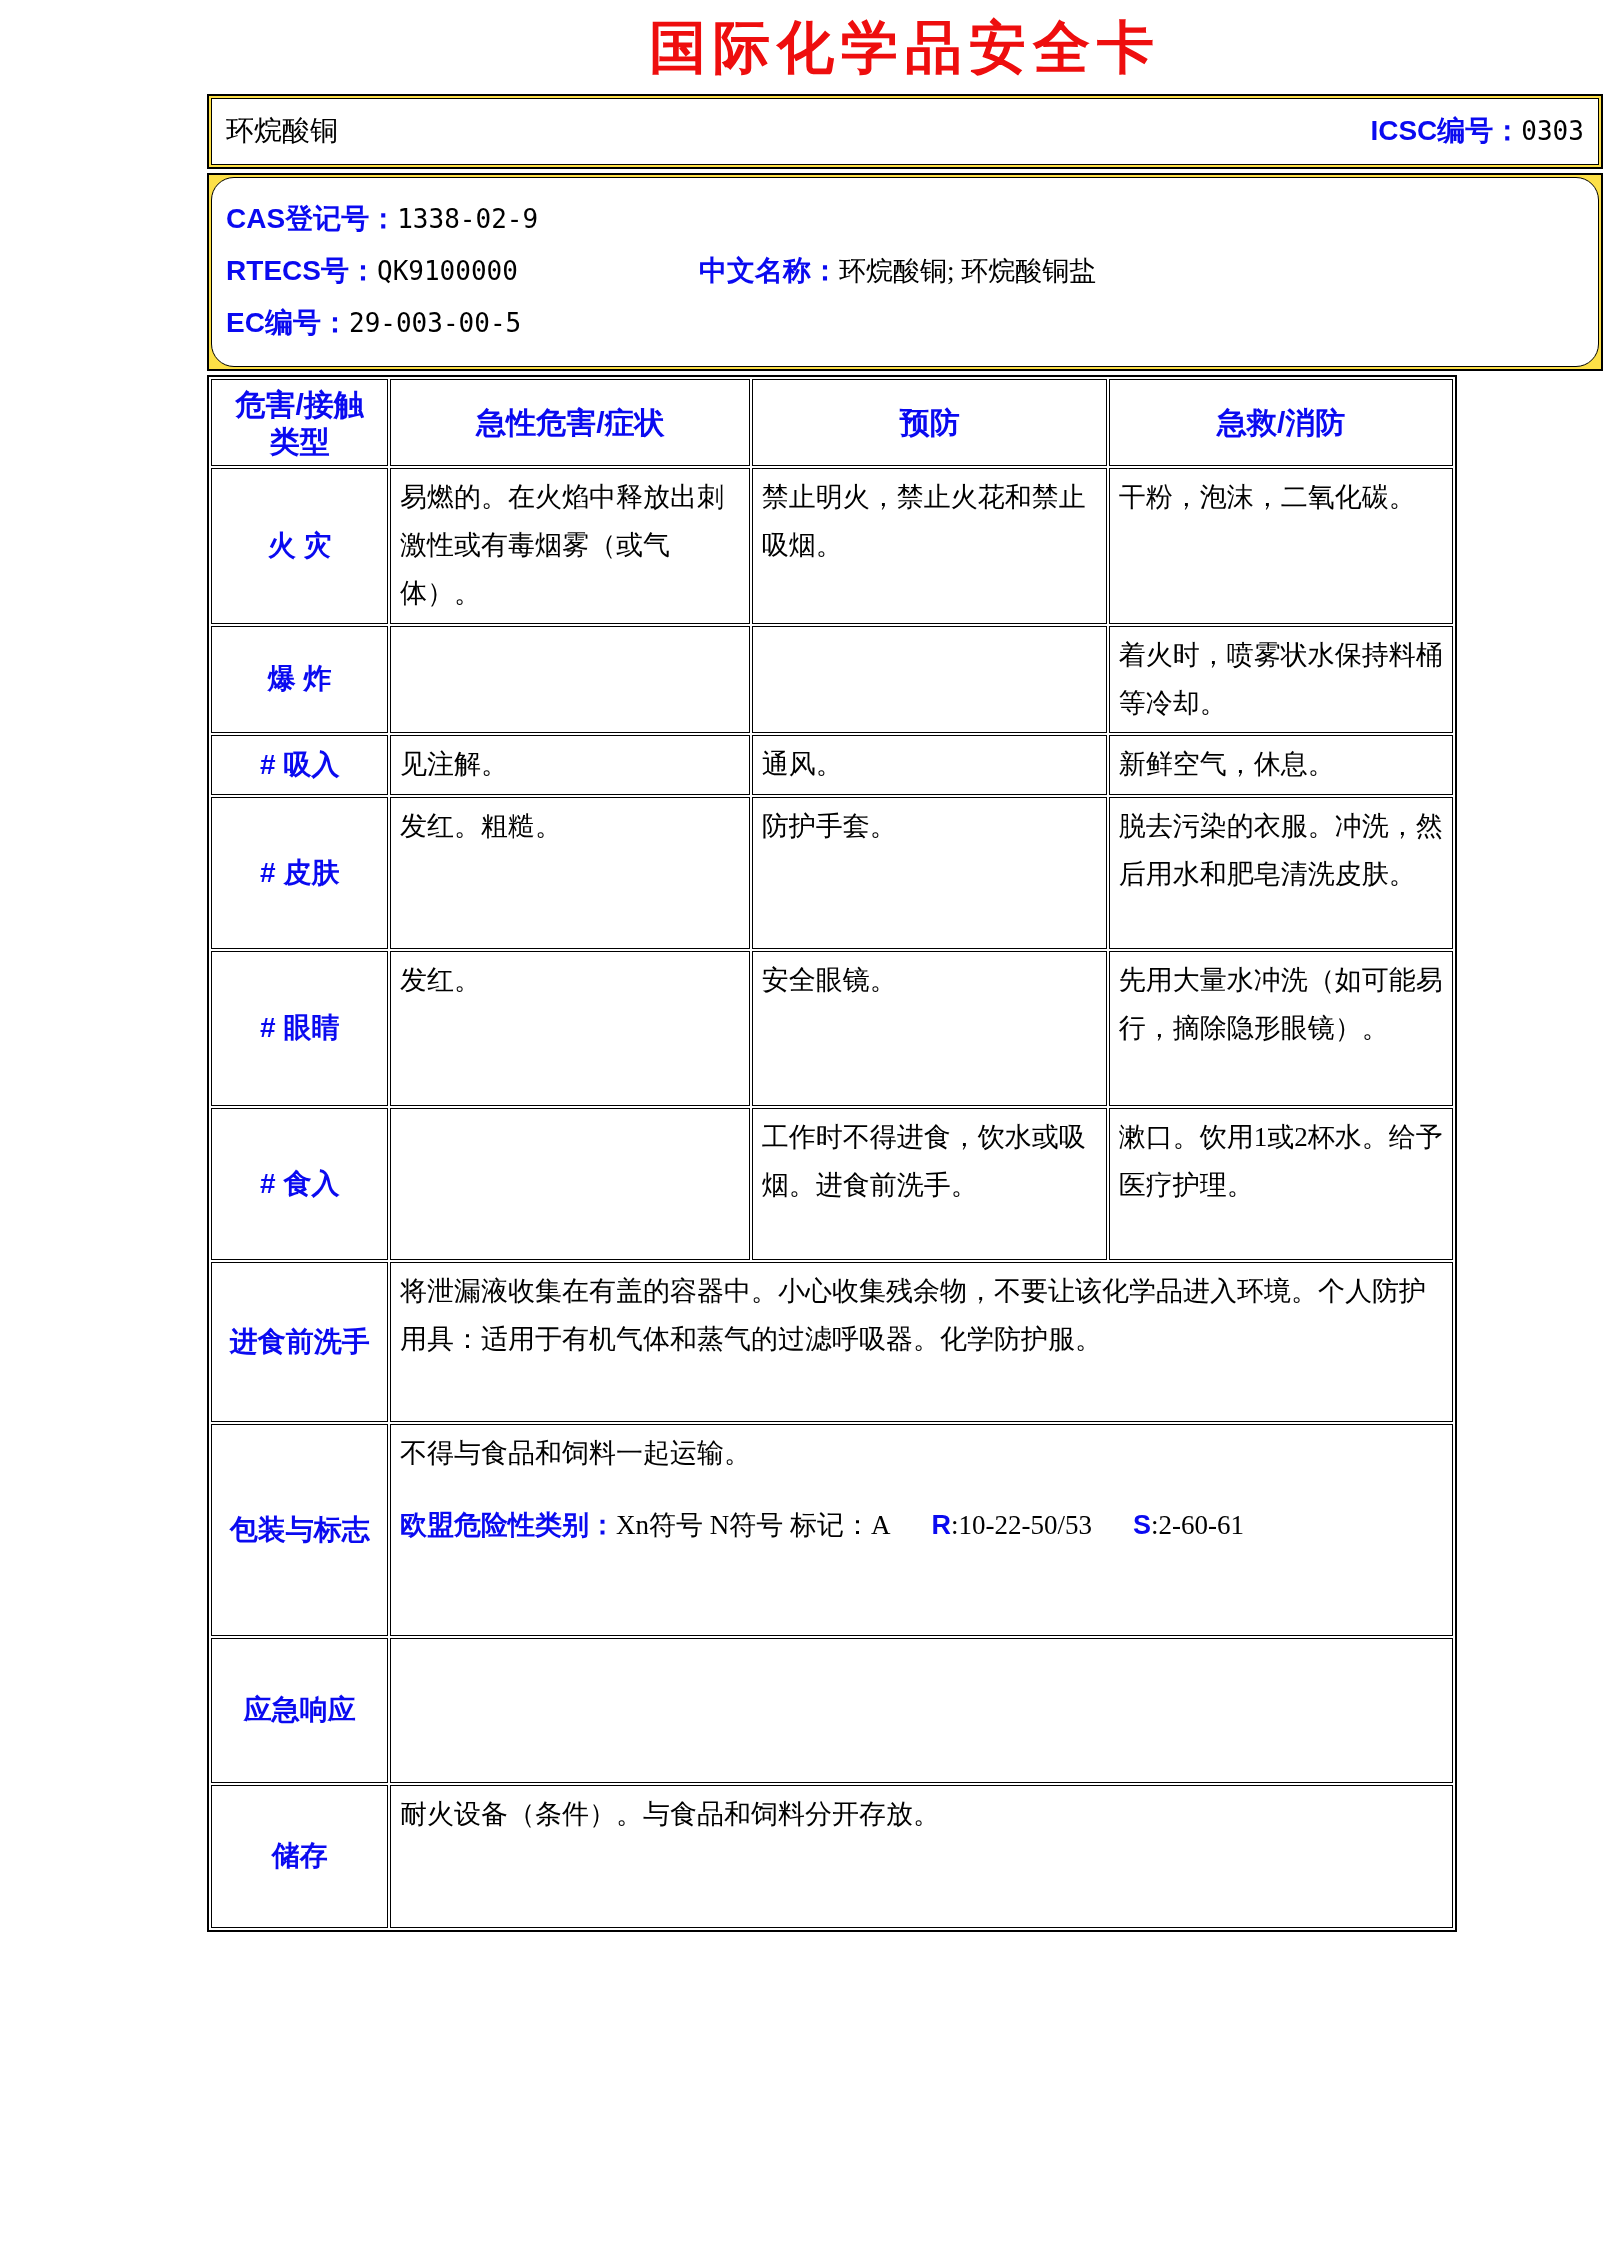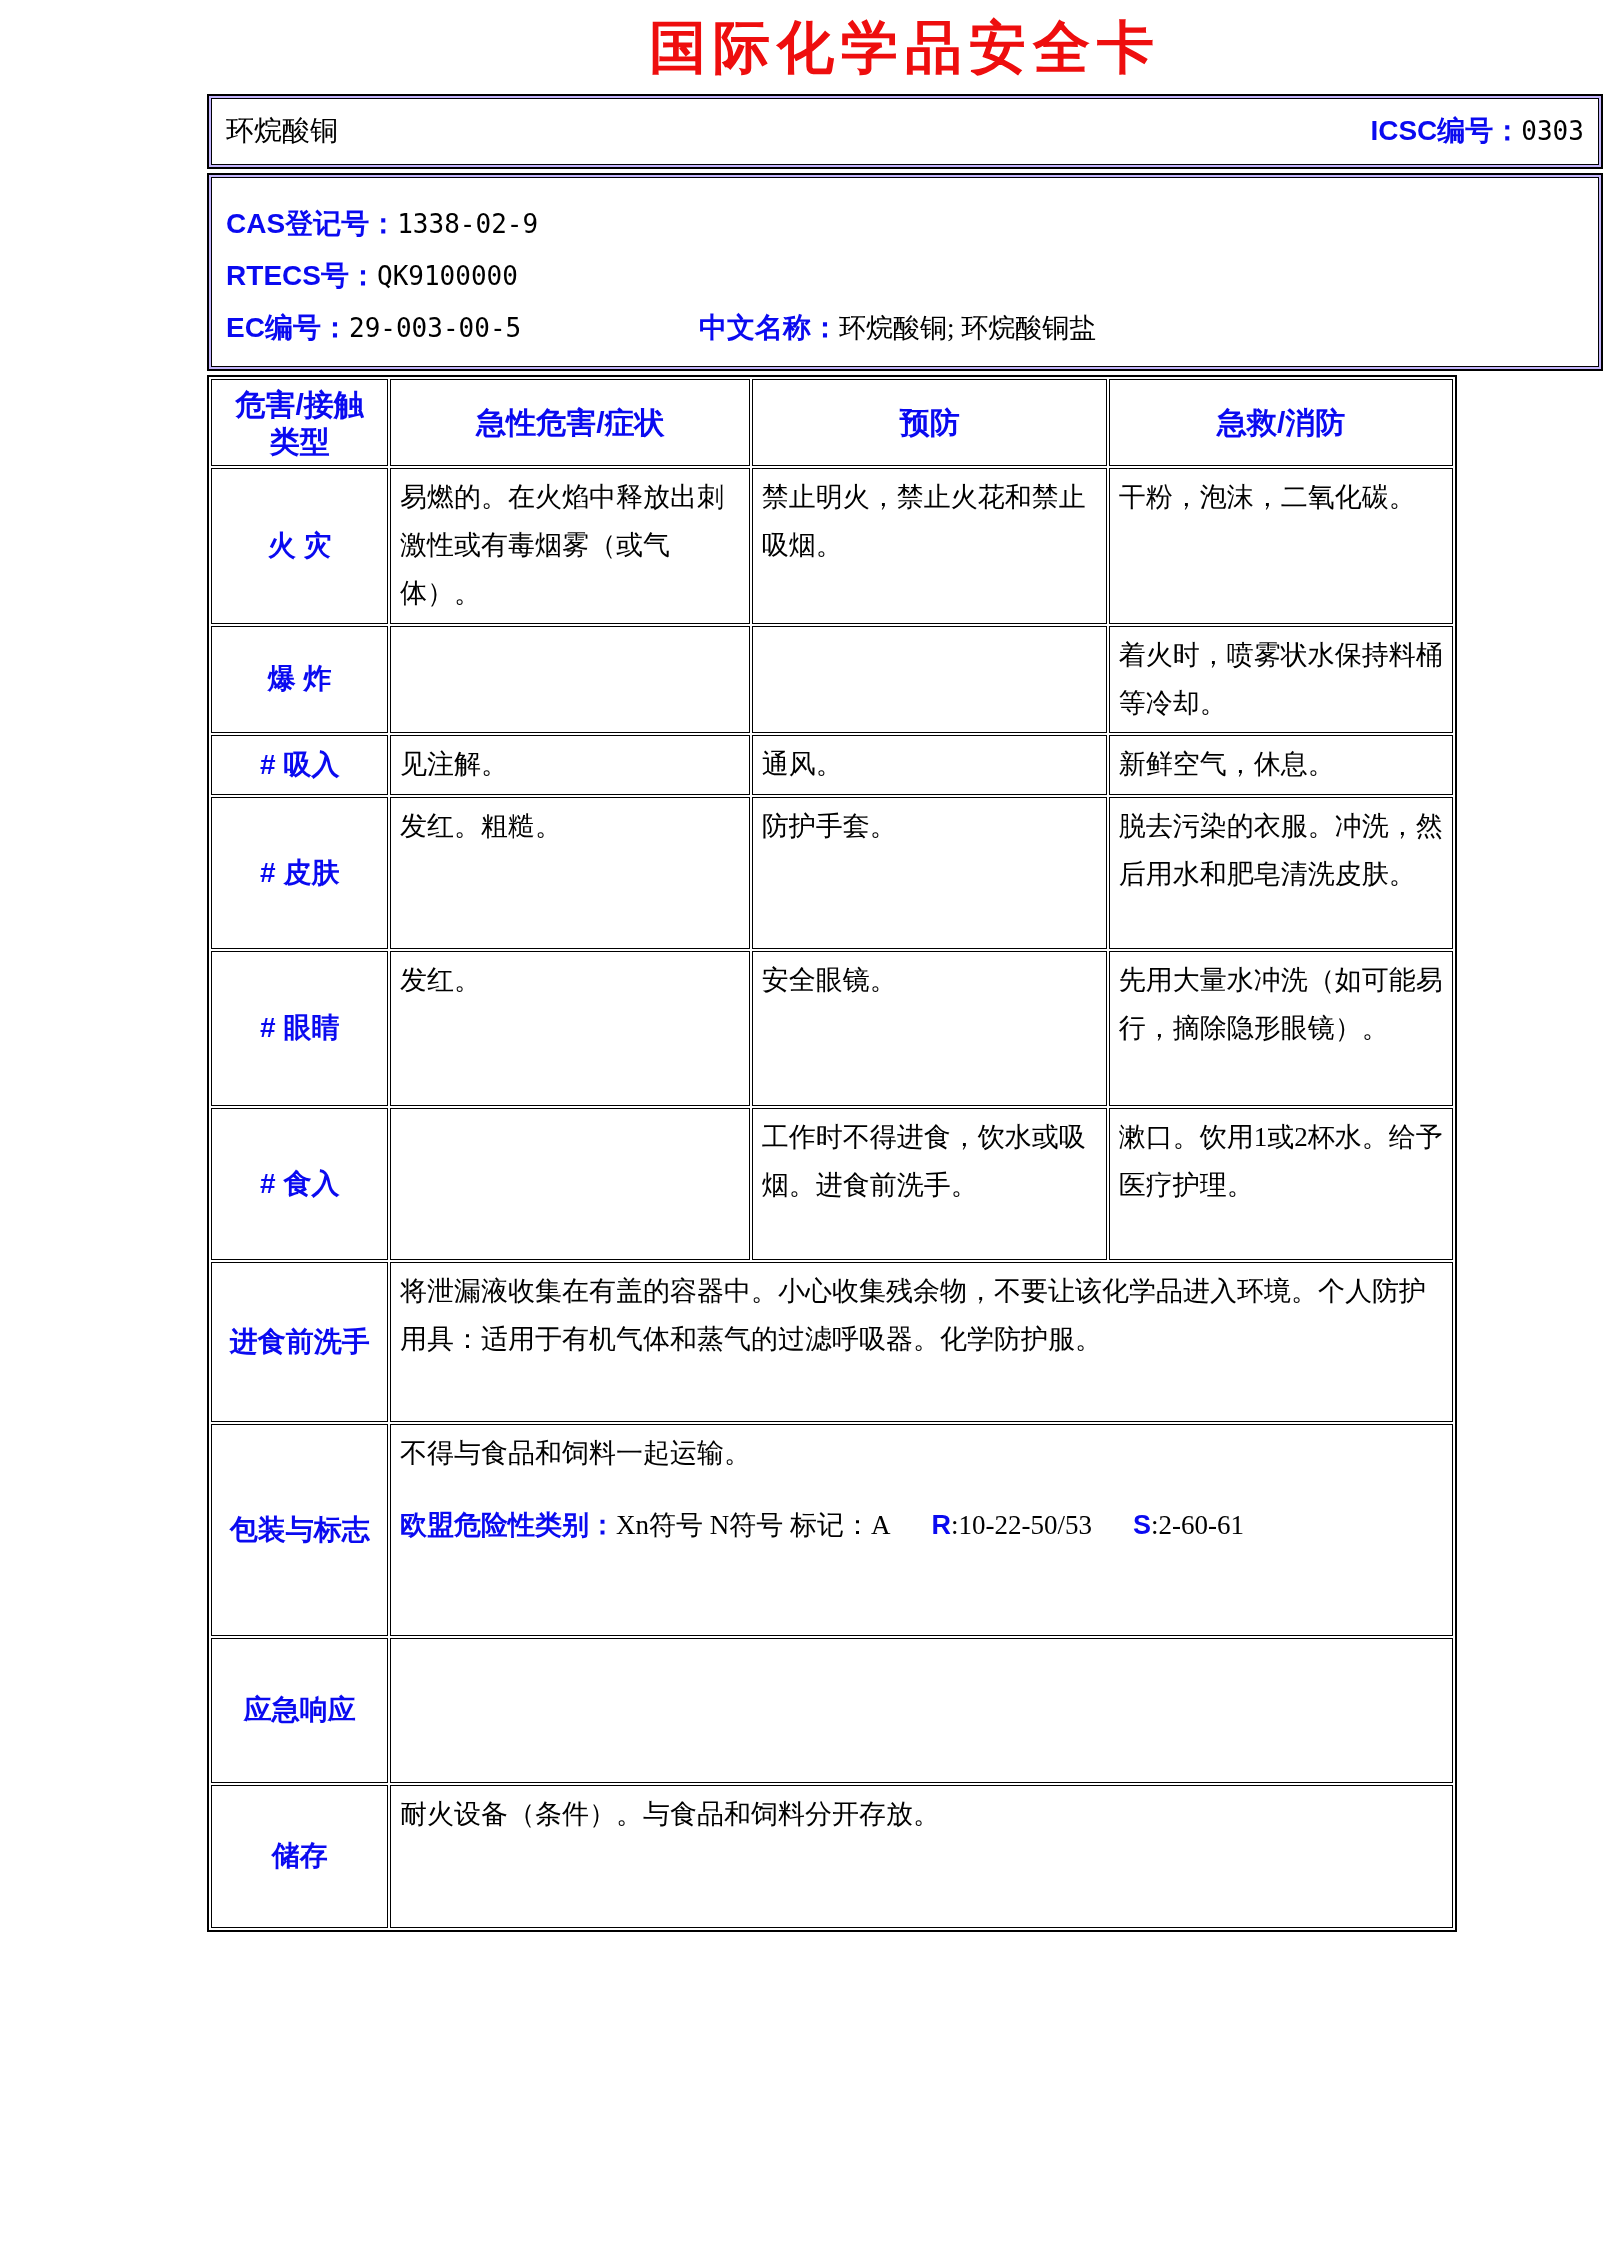--- a/index.html
+++ b/index.html
@@ -25,42 +25,43 @@
     line-height: 1.05;
     font-weight: bold;
     letter-spacing: 7px;
     color: #ee0e0e;
     font-family: "Liberation Serif", "DejaVu Serif", serif;
   }
   
   .box {
     border: 2.8px solid #000;
     padding: 2.1px;
-    background: #c4b5fd;
+    background: #fde047;
   }
   .box-inner {
     border: 1.4px solid #000;
     background: #fff;
   }
   .box-substance { margin-top: 15.6px; }
   .box-substance .box-inner {
     height: 67px;
     display: flex;
     align-items: center;
     justify-content: space-between;
     padding: 0 14px;
   }
   .substance-name { font-size: 28px; }
   .icsc-group { font-size: 28px; white-space: nowrap; }
   .box-identifiers { margin-top: 3.5px; }
   .box-identifiers .box-inner {
     min-height: 190px;
     display: flex;
-    align-items: flex-end;
+    align-items: center;
     padding: 10px 14px 11.3px 14px;
+    border-radius: 23px;
   }
   .ids-left { width: 442px; flex: none; }
   .ids-right { flex: 1; margin-left: 31px; }
   .id-line { line-height: 52px; font-size: 28px; white-space: nowrap; }
   .id-para { line-height: 51px; font-size: 28px; }
   .id-para-en { margin-top: 44px; }
   
   .lbl {
     color: #0a0af0;
     font-weight: bold;

